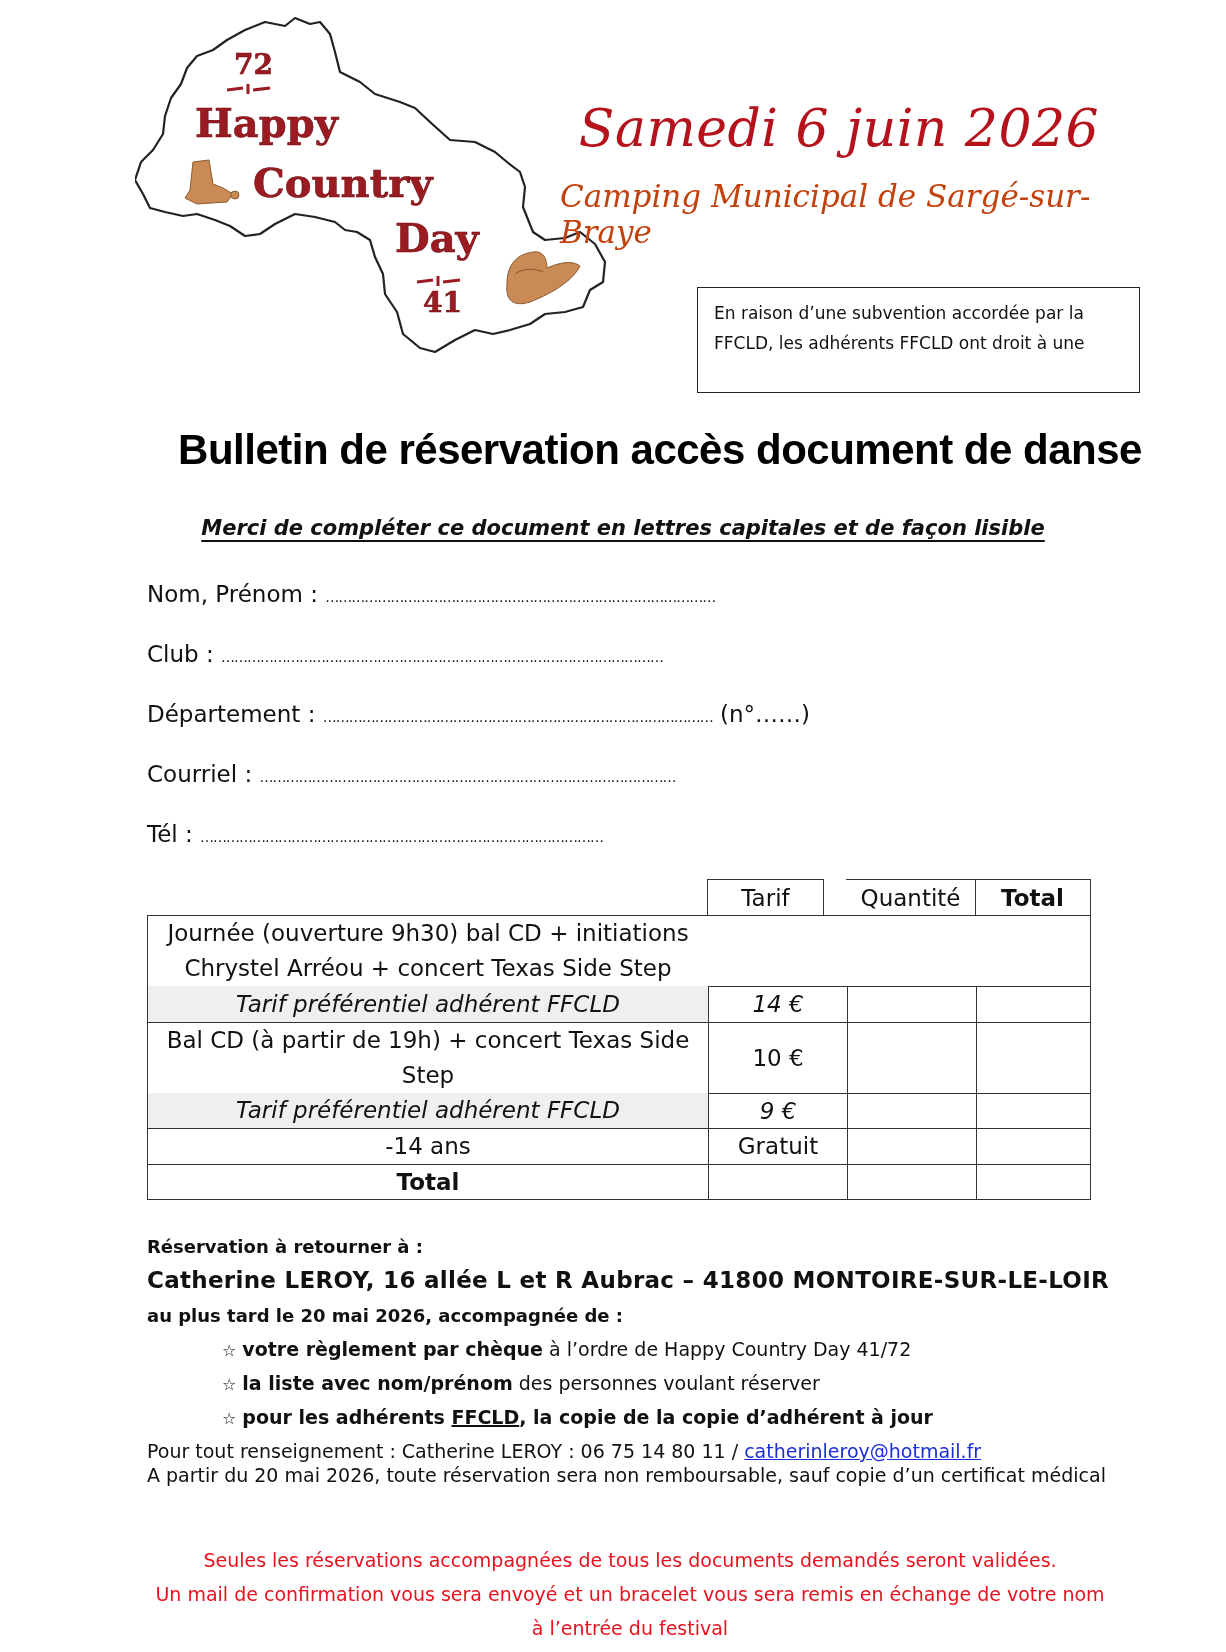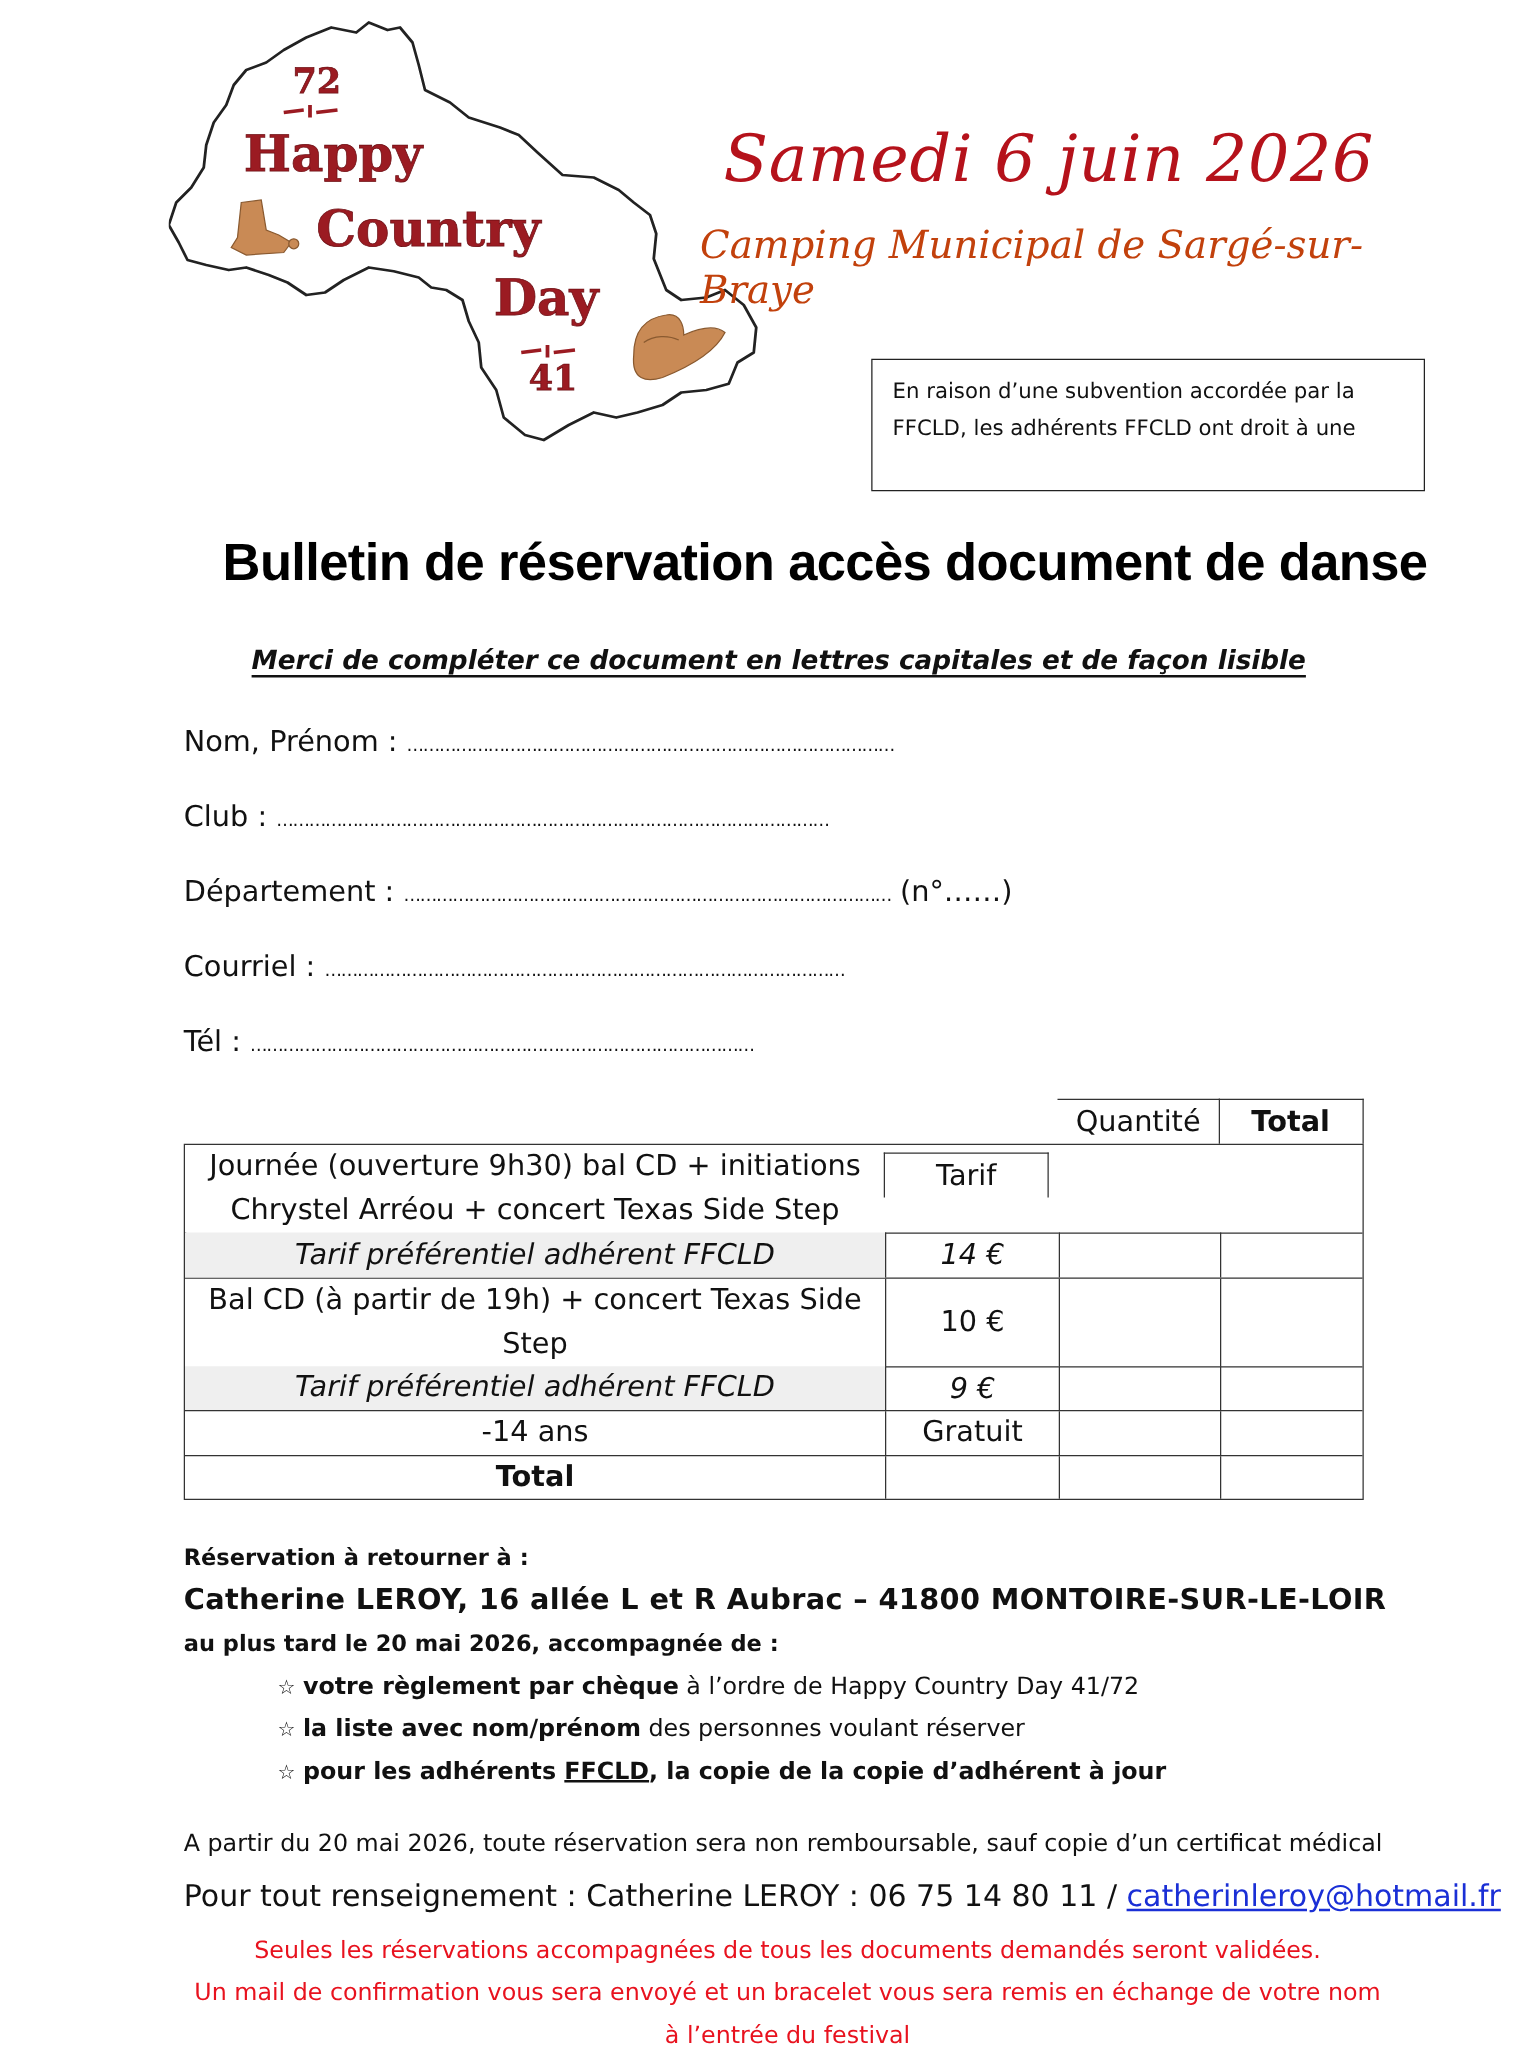--- a/index.html
+++ b/index.html
@@ -53,21 +53,21 @@
   
   .ret-label { left: 147px; top: 1236px; font-size: 18px; font-weight: bold; }
   .ret-address { left: 147px; top: 1267px; font-size: 23px; font-weight: bold; letter-spacing: 0.3px; }
   .ret-deadline { left: 147px; top: 1305px; font-size: 18px; font-weight: bold; }
   .bullet { left: 222px; font-size: 19px; white-space: nowrap; }
   .bullet .star { font-size: 16px; margin-right: 6px; }
   .bullet b { font-weight: bold; }
   .bullet u { text-decoration: underline; text-decoration-thickness: 2px; }
 
   .refund { left: 147px; top: 1464px; font-size: 19px; }
-  .contact { left: 147px; top: 1503px; font-size: 24px; }
+  .contact { left: 147px; top: 1440px; font-size: 19px; }
   .contact a { color: #1a2fd6; text-decoration: underline; }
 
   .red { left: 130px; width: 1000px; text-align: center; font-size: 19px; color: #e8121e; }
 </style>
 </head>
 <body>
 
 <div class="abs logo">
   <svg viewBox="0 0 490 345" xmlns="http://www.w3.org/2000/svg">
     <path d="M110 18 L130 10 L150 14 L160 6 L175 12 L185 10 L195 22 L200 40 L205 60 L225 70 L240 82 L265 90 L280 96 L295 110 L315 128 L340 130 L360 140 L372 150 L385 160 L390 175 L388 195 L398 220 L410 228 L430 226 L445 220 L460 232 L470 250 L468 270 L455 278 L448 295 L430 300 L410 302 L395 312 L375 318 L358 322 L340 318 L320 328 L300 340 L285 336 L268 322 L262 300 L250 282 L248 262 L240 245 L235 228 L222 220 L210 218 L200 210 L180 205 L160 202 L140 212 L125 222 L110 224 L95 214 L80 208 L62 202 L48 204 L30 200 L15 196 L8 182 L0 168 L6 150 L18 138 L28 122 L30 104 L36 86 L46 72 L52 56 L62 44 L78 38 L92 28 Z" fill="none" stroke="#222" stroke-width="2.2" stroke-linejoin="round"></path>
@@ -124,21 +124,21 @@
 <div class="abs field" style="top:761px;">
   <span>Courriel :</span>
   <span class="dots">……………………………………………………………………………………</span>
 </div>
 <div class="abs field" style="top:821px;">
   <span>Tél :</span>
   <span class="dots">…………………………………………………………………………………</span>
 </div>
 
 <div class="abs tbl">
-  <div class="hdr-cell" style="left:560px;width:132px;margin-top:43px;">Tarif</div>
+  <div class="hdr-cell" style="left:560px;width:117px;">Tarif</div>
   <div class="hdr-cell" style="left:699px;width:130px;">Quantité</div>
   <div class="hdr-cell" style="left:828px;width:116px;font-weight:bold;">Total</div>
 
   <div class="body">
     <div class="row" style="height:70px;flex-direction:column;">
       <div class="c c1">Journée (ouverture 9h30) bal CD + initiations Chrystel Arréou + concert Texas Side Step</div>
       <div class="c c2">15 €</div>
       <div class="c c3"></div>
       <div class="c c4"></div>
     </div>

